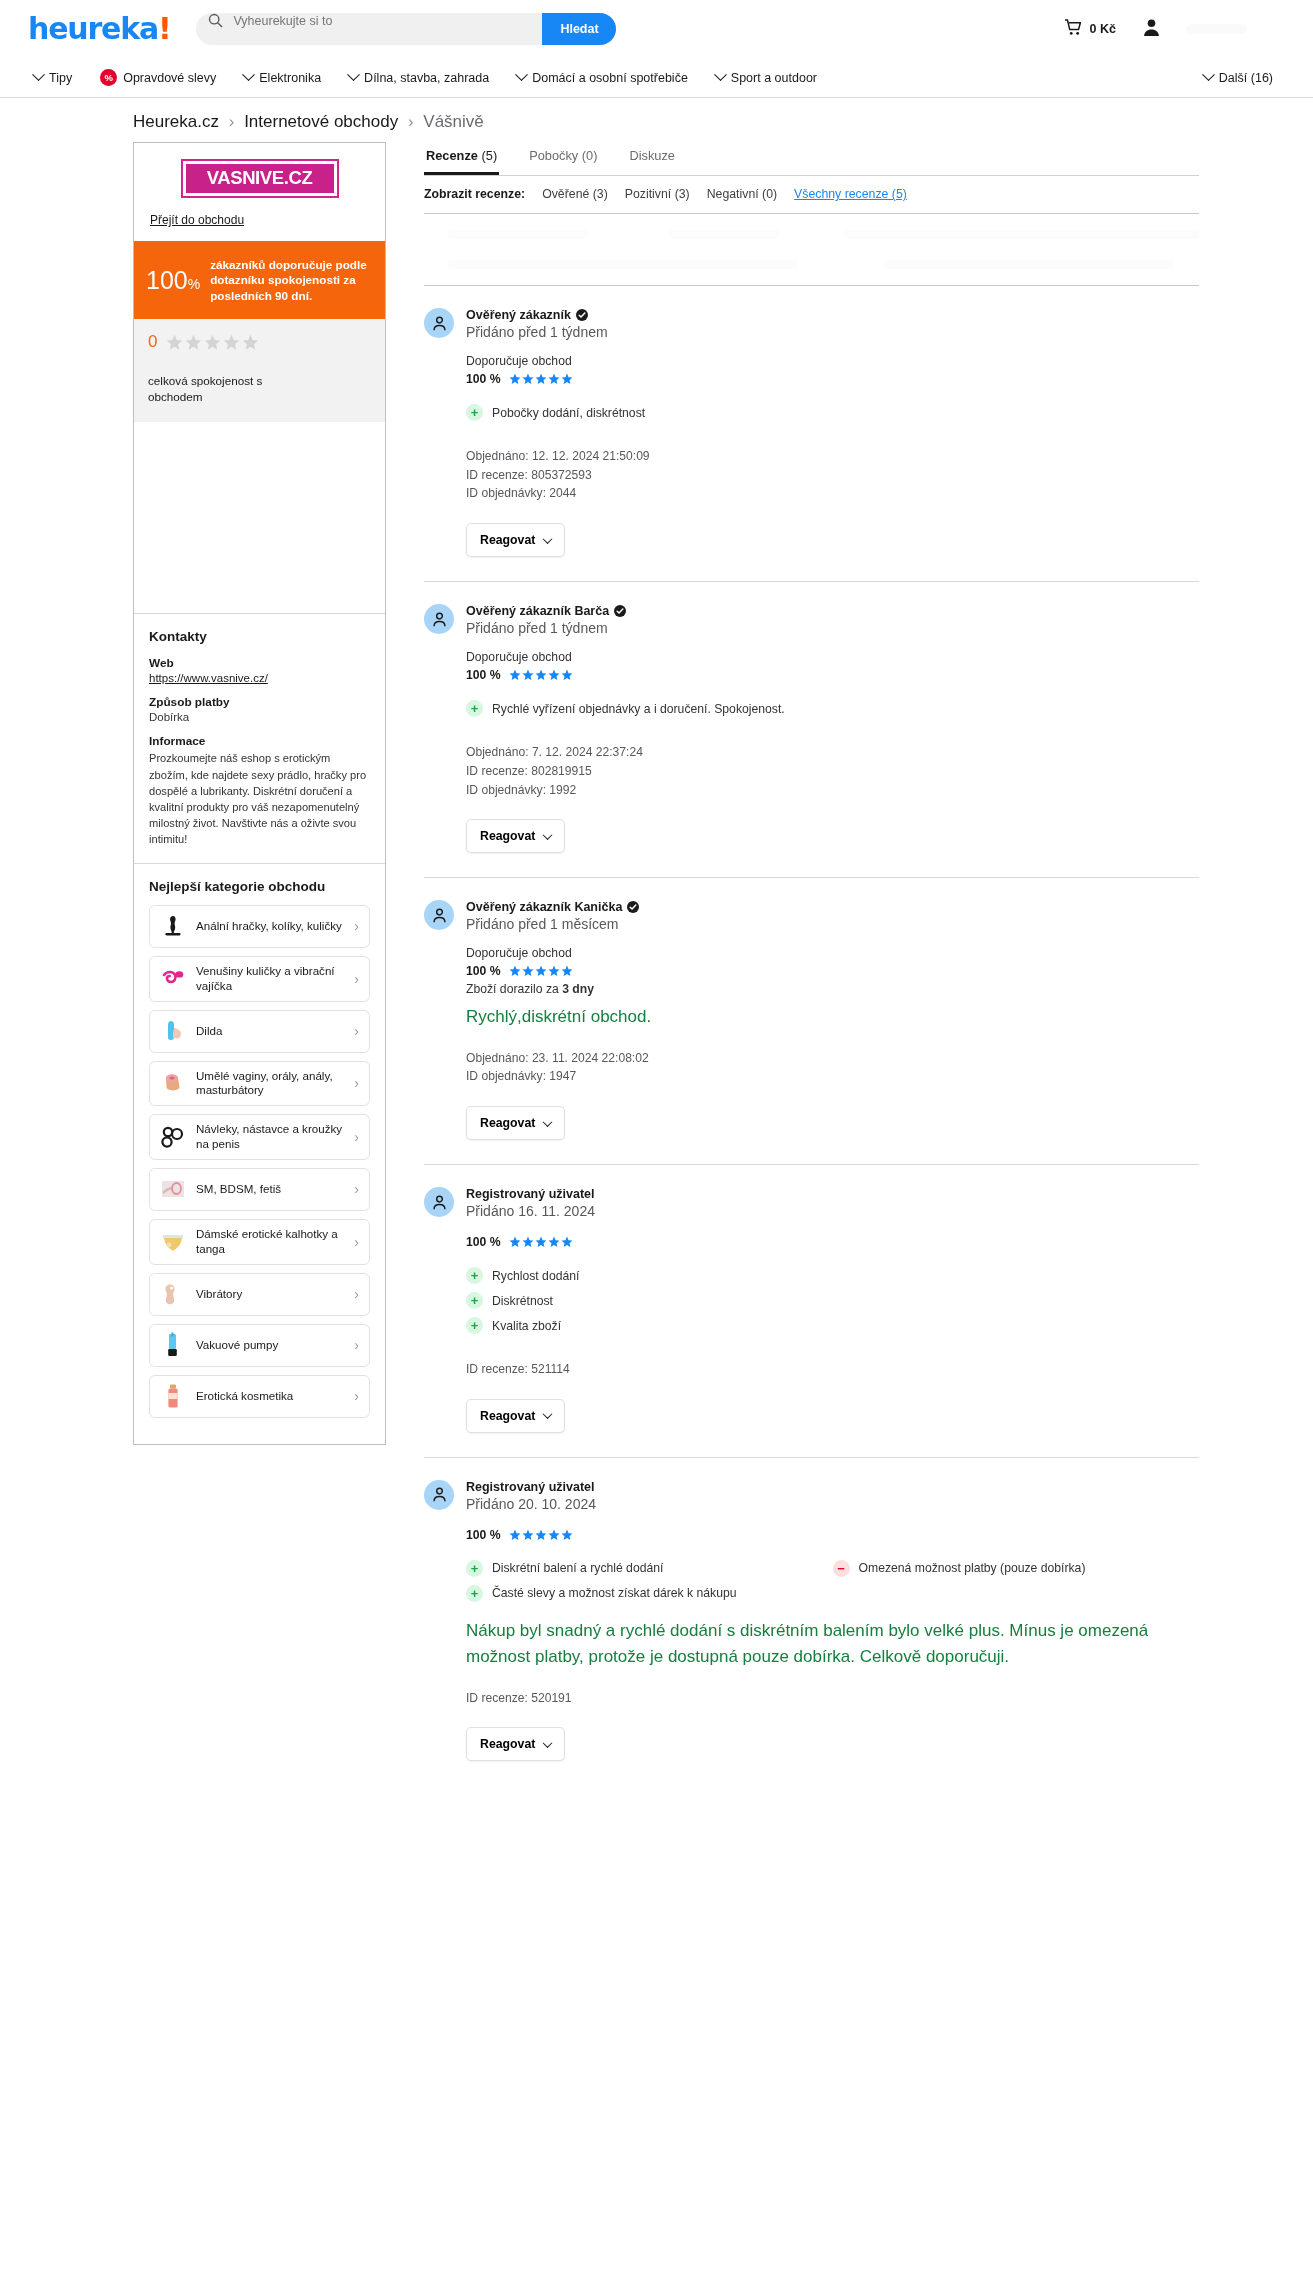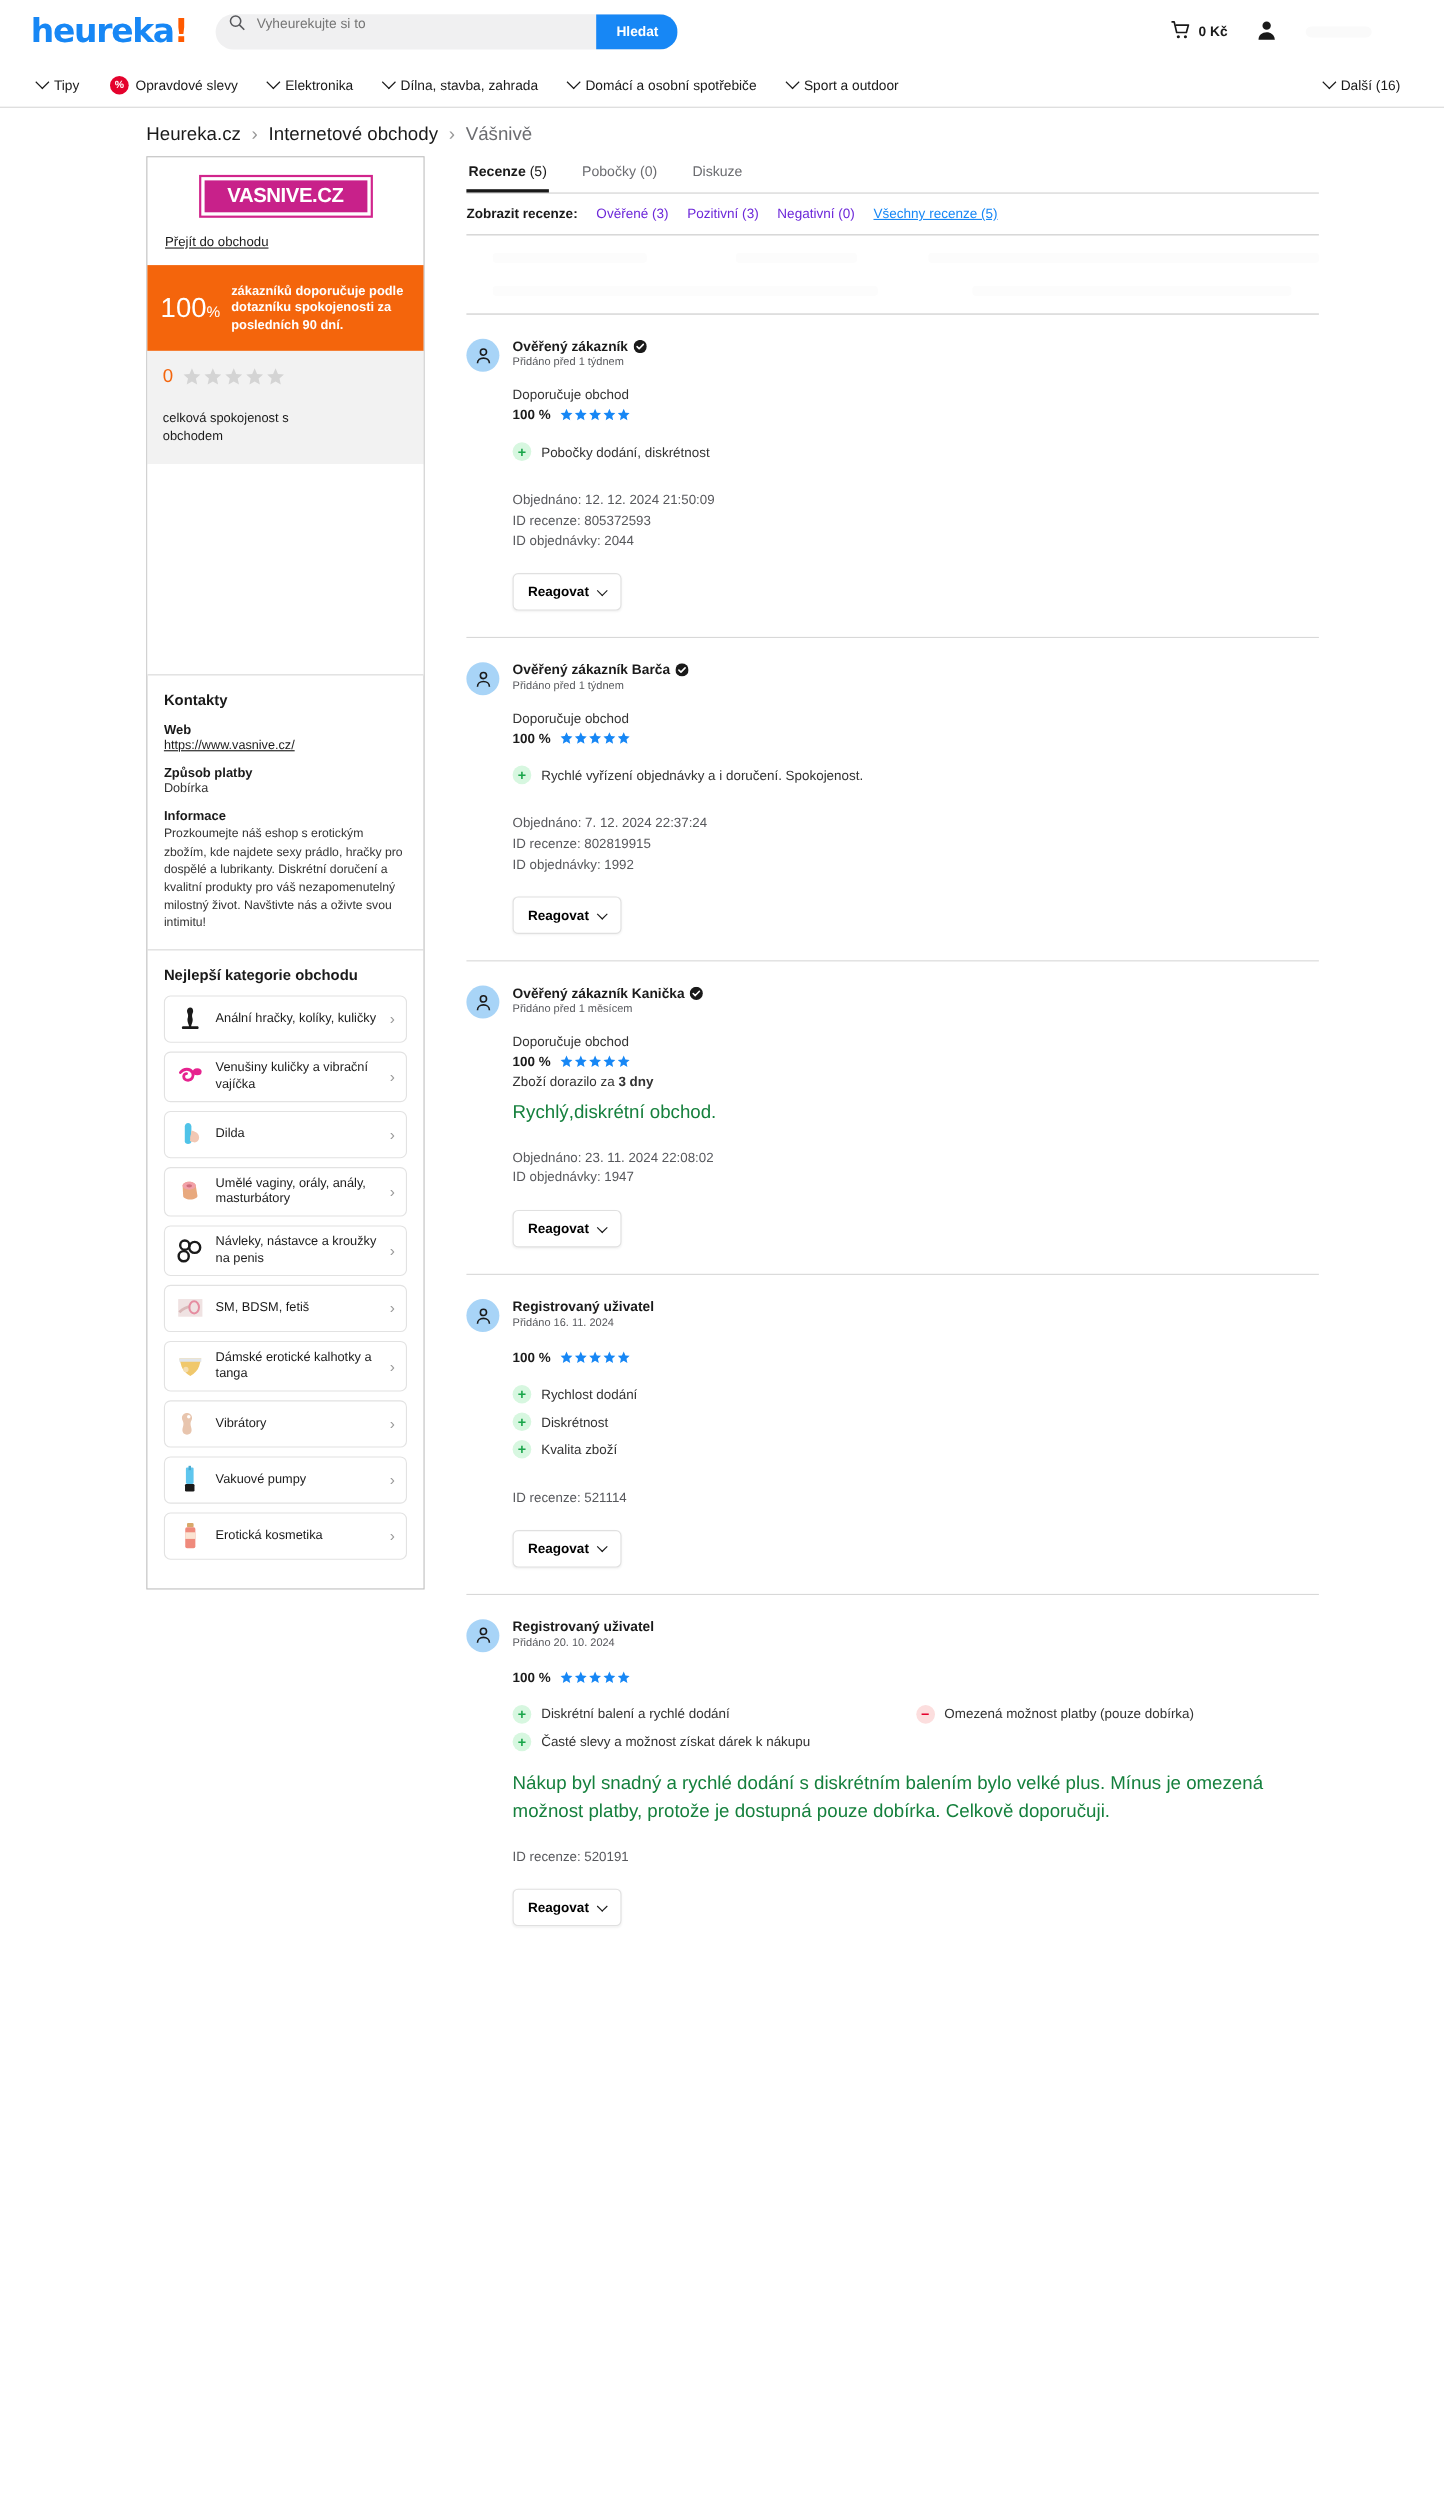--- a/index.html
+++ b/index.html
@@ -199,37 +199,37 @@
   .tab .cnt { font-weight:400; color:#6b6c70; }
   .tab.active .cnt { color:#1a1a1a; font-weight:400; }
 
   .filterbar {
     display:flex; align-items:center; gap:17px;
     padding:11px 0 12px;
     border-bottom:1px solid #c8c8c8;
     font-size:12.3px;
   }
   .filterbar .flabel { font-weight:700; }
-  .filterbar .fitem { color:#6d28d9; cursor:pointer; }
+  .filterbar .fitem { color:#404040; cursor:pointer; }
   .filterbar .fitem.link { color:#1787f5; text-decoration:underline; }
 
   .ghost-block { height:72px; position:relative; border-bottom:1px solid #c8c8c8; }
   .ghost-line { position:absolute; background:#fcfcfc; border-radius:3px; }
 
   
   .review { padding:22px 0 24px; border-bottom:1px solid #d8d8d8; }
   .review:last-child { border-bottom:0; }
   .rv-head { display:flex; align-items:flex-start; gap:12px; }
   .rv-avatar {
     width:30px; height:30px; border-radius:50%;
     background:#a8d4f7; flex:none;
     display:flex; align-items:center; justify-content:center;
   }
   .rv-name { font-size:12.5px; font-weight:700; display:flex; align-items:center; gap:5px; }
-  .rv-date { font-size:10px; color:#57585c; margin-top:2px; }
+  .rv-date { font-size:14px; color:#57585c; margin-top:2px; }
   .verified { display:inline-flex; }
 
   .rv-body { padding-left:42px; }
   .rv-rec { font-size:12.2px; color:#333; margin:14px 0 4px; }
   .rv-score { display:flex; align-items:center; gap:8px; }
   .rv-pct { font-size:12.2px; font-weight:700; }
   .stars-blue { display:flex; gap:1px; }
   .rv-delivery { font-size:12.2px; color:#333; margin-top:4px; }
   .rv-delivery b { font-weight:700; }
 

